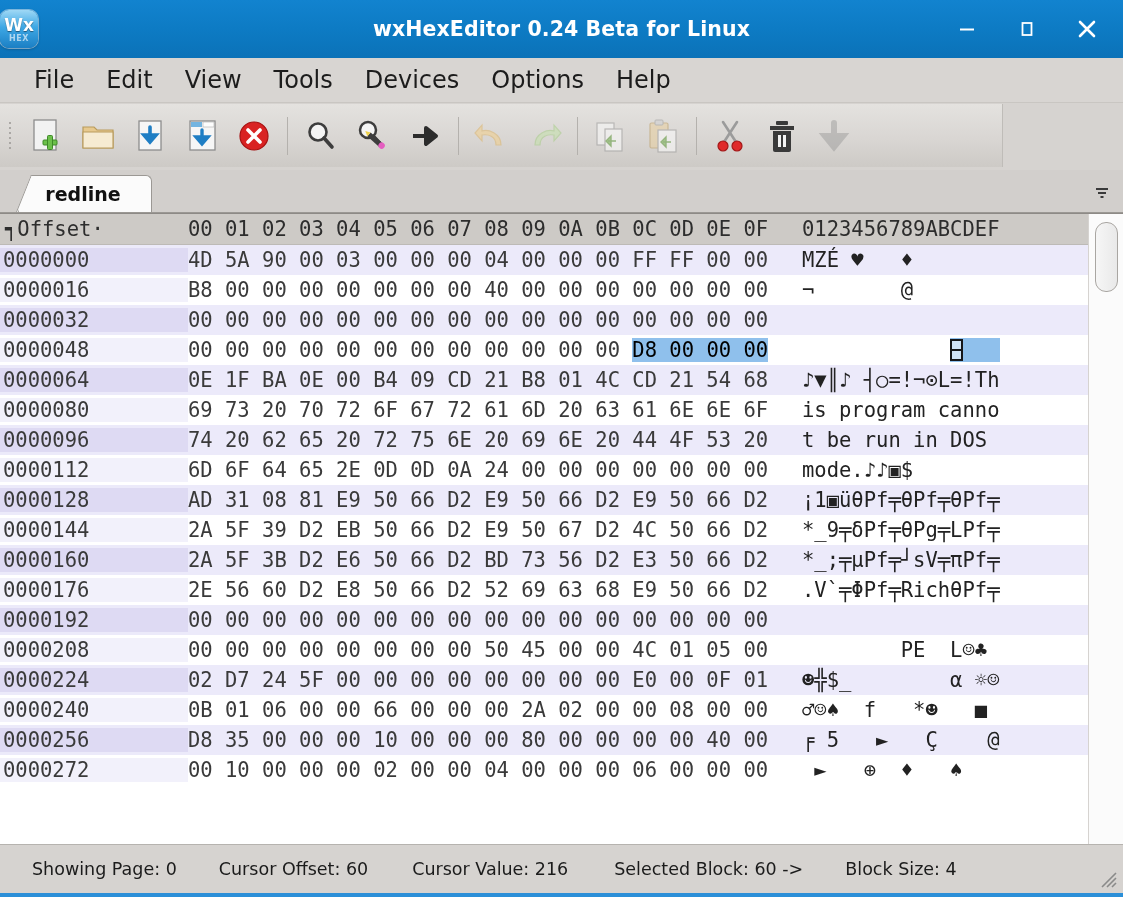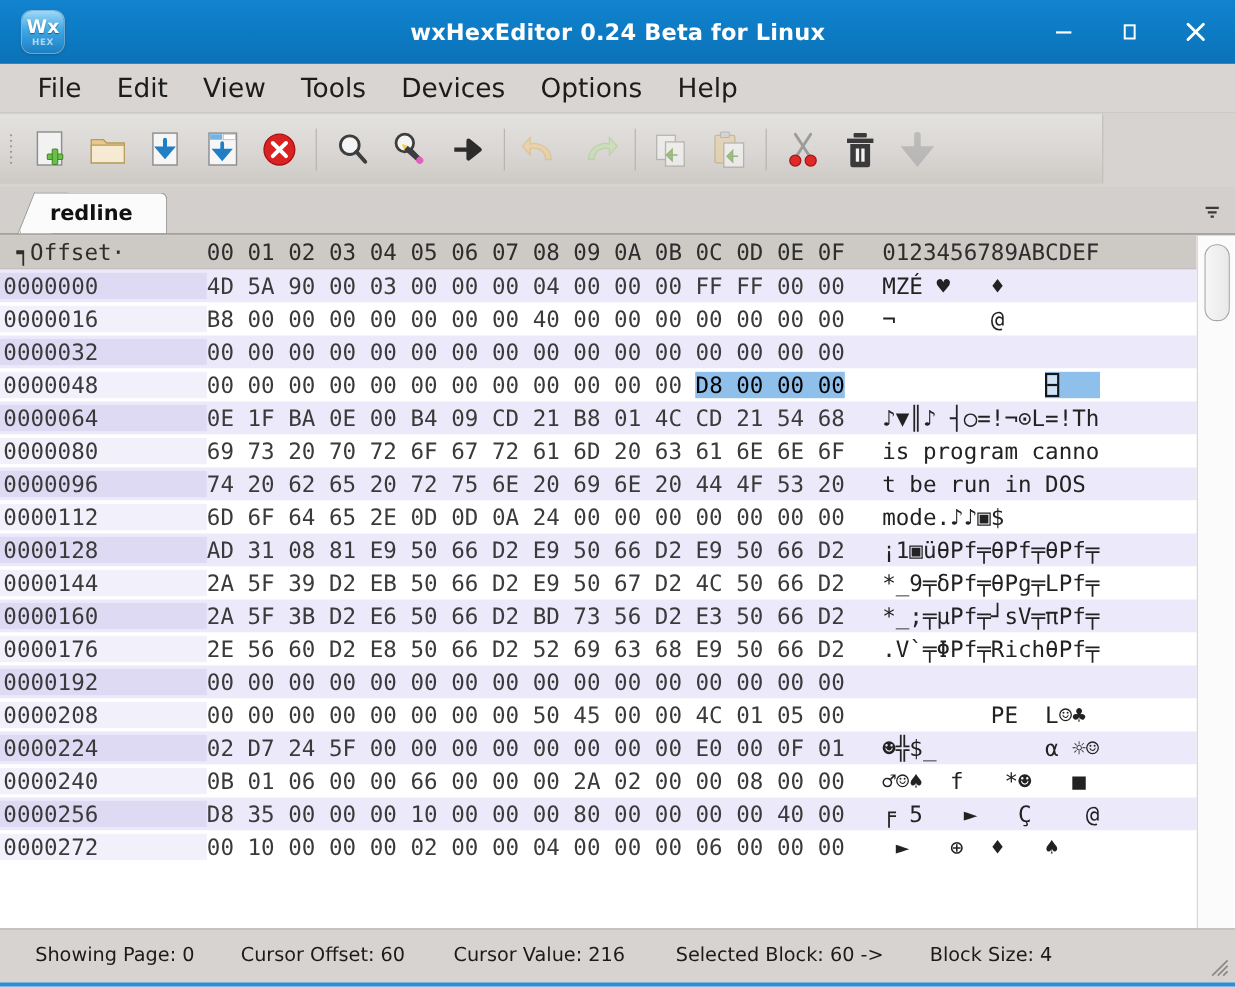--- a/index.html
+++ b/index.html
@@ -21,21 +21,21 @@
   
   .titlebar {
     height: 58px;
     background: linear-gradient(to bottom, #1283cf 0%, #0d7bc4 50%, #0b72b8 100%);
     display: flex; align-items: center;
     flex: 0 0 auto;
     position: relative;
   }
   .app-icon {
     width: 38px; height: 38px;
-    margin-left: 20px;
+    margin-left: 0;
     border-radius: 9px;
     background: linear-gradient(to bottom, #9fd8f5 0%, #3ea8e5 45%, #1b7fc4 100%);
     box-shadow: 0 0 0 1px rgba(255,255,255,.45), 0 1px 3px rgba(0,0,0,.35);
     display: flex; flex-direction: column;
     align-items: center; justify-content: center;
     color: #ffffff;
     line-height: 1;
     flex: 0 0 auto;
     overflow: hidden;
   }
@@ -193,21 +193,21 @@
     background: #cdcac6;
     color: #2d2d2d;
     display: flex; align-items: center;
     white-space: pre;
     border-bottom: 1px solid #bdbab6;
     flex: 0 0 auto;
     letter-spacing: 0px;
   }
   .hdr-off {
     width: 188px;
-    padding-left: 15px;
+    padding-left: 5px;
     box-sizing: border-box;
   }
   .hdr-hex {
     width: 610px;
     box-sizing: border-box;
   }
   .hdr-asc {
     flex: 1 1 auto;
     box-sizing: border-box;
     padding-left: 4px;

